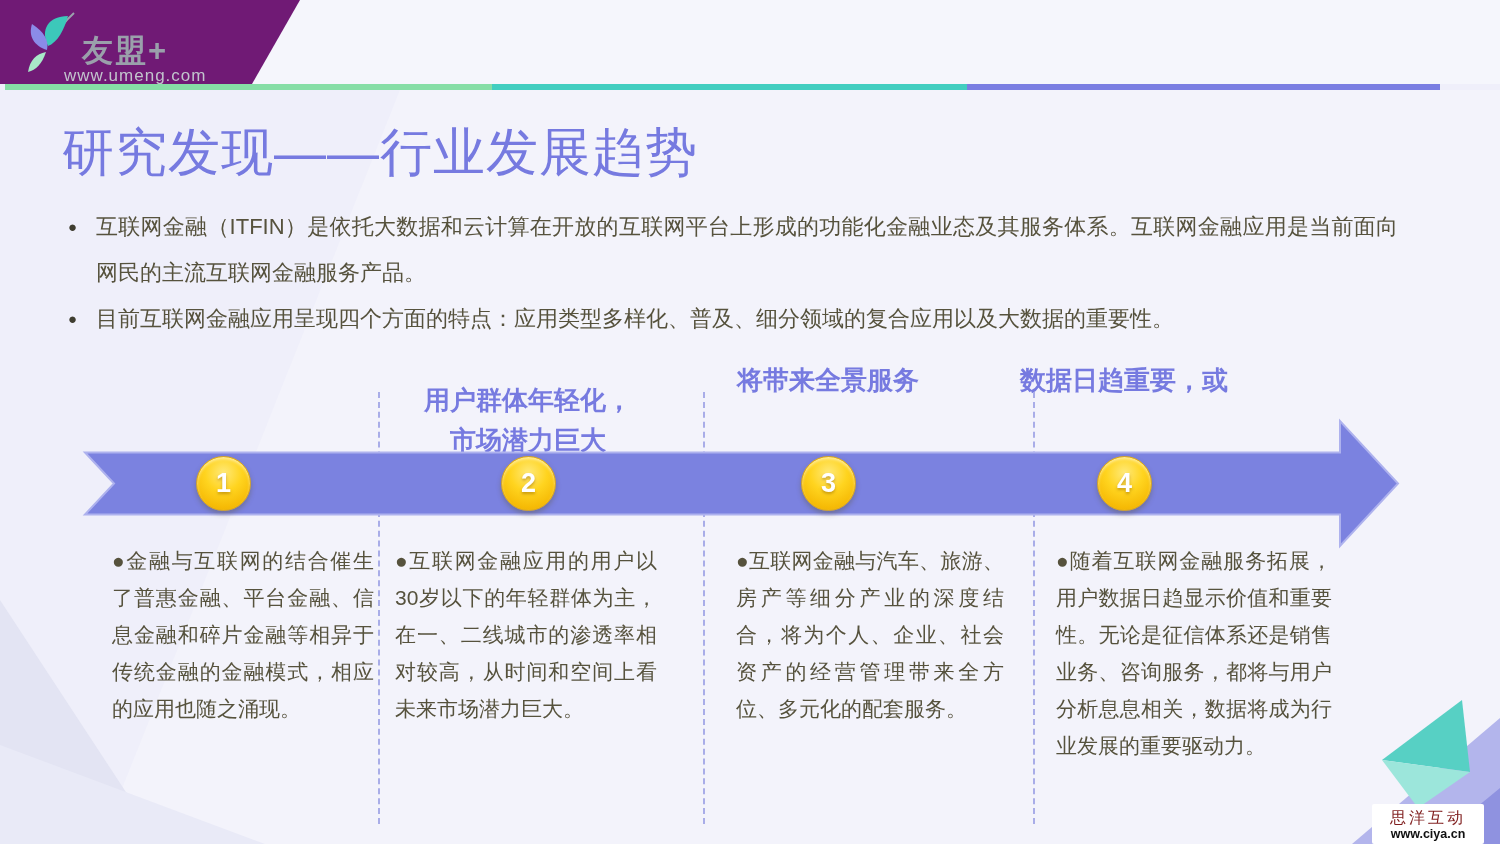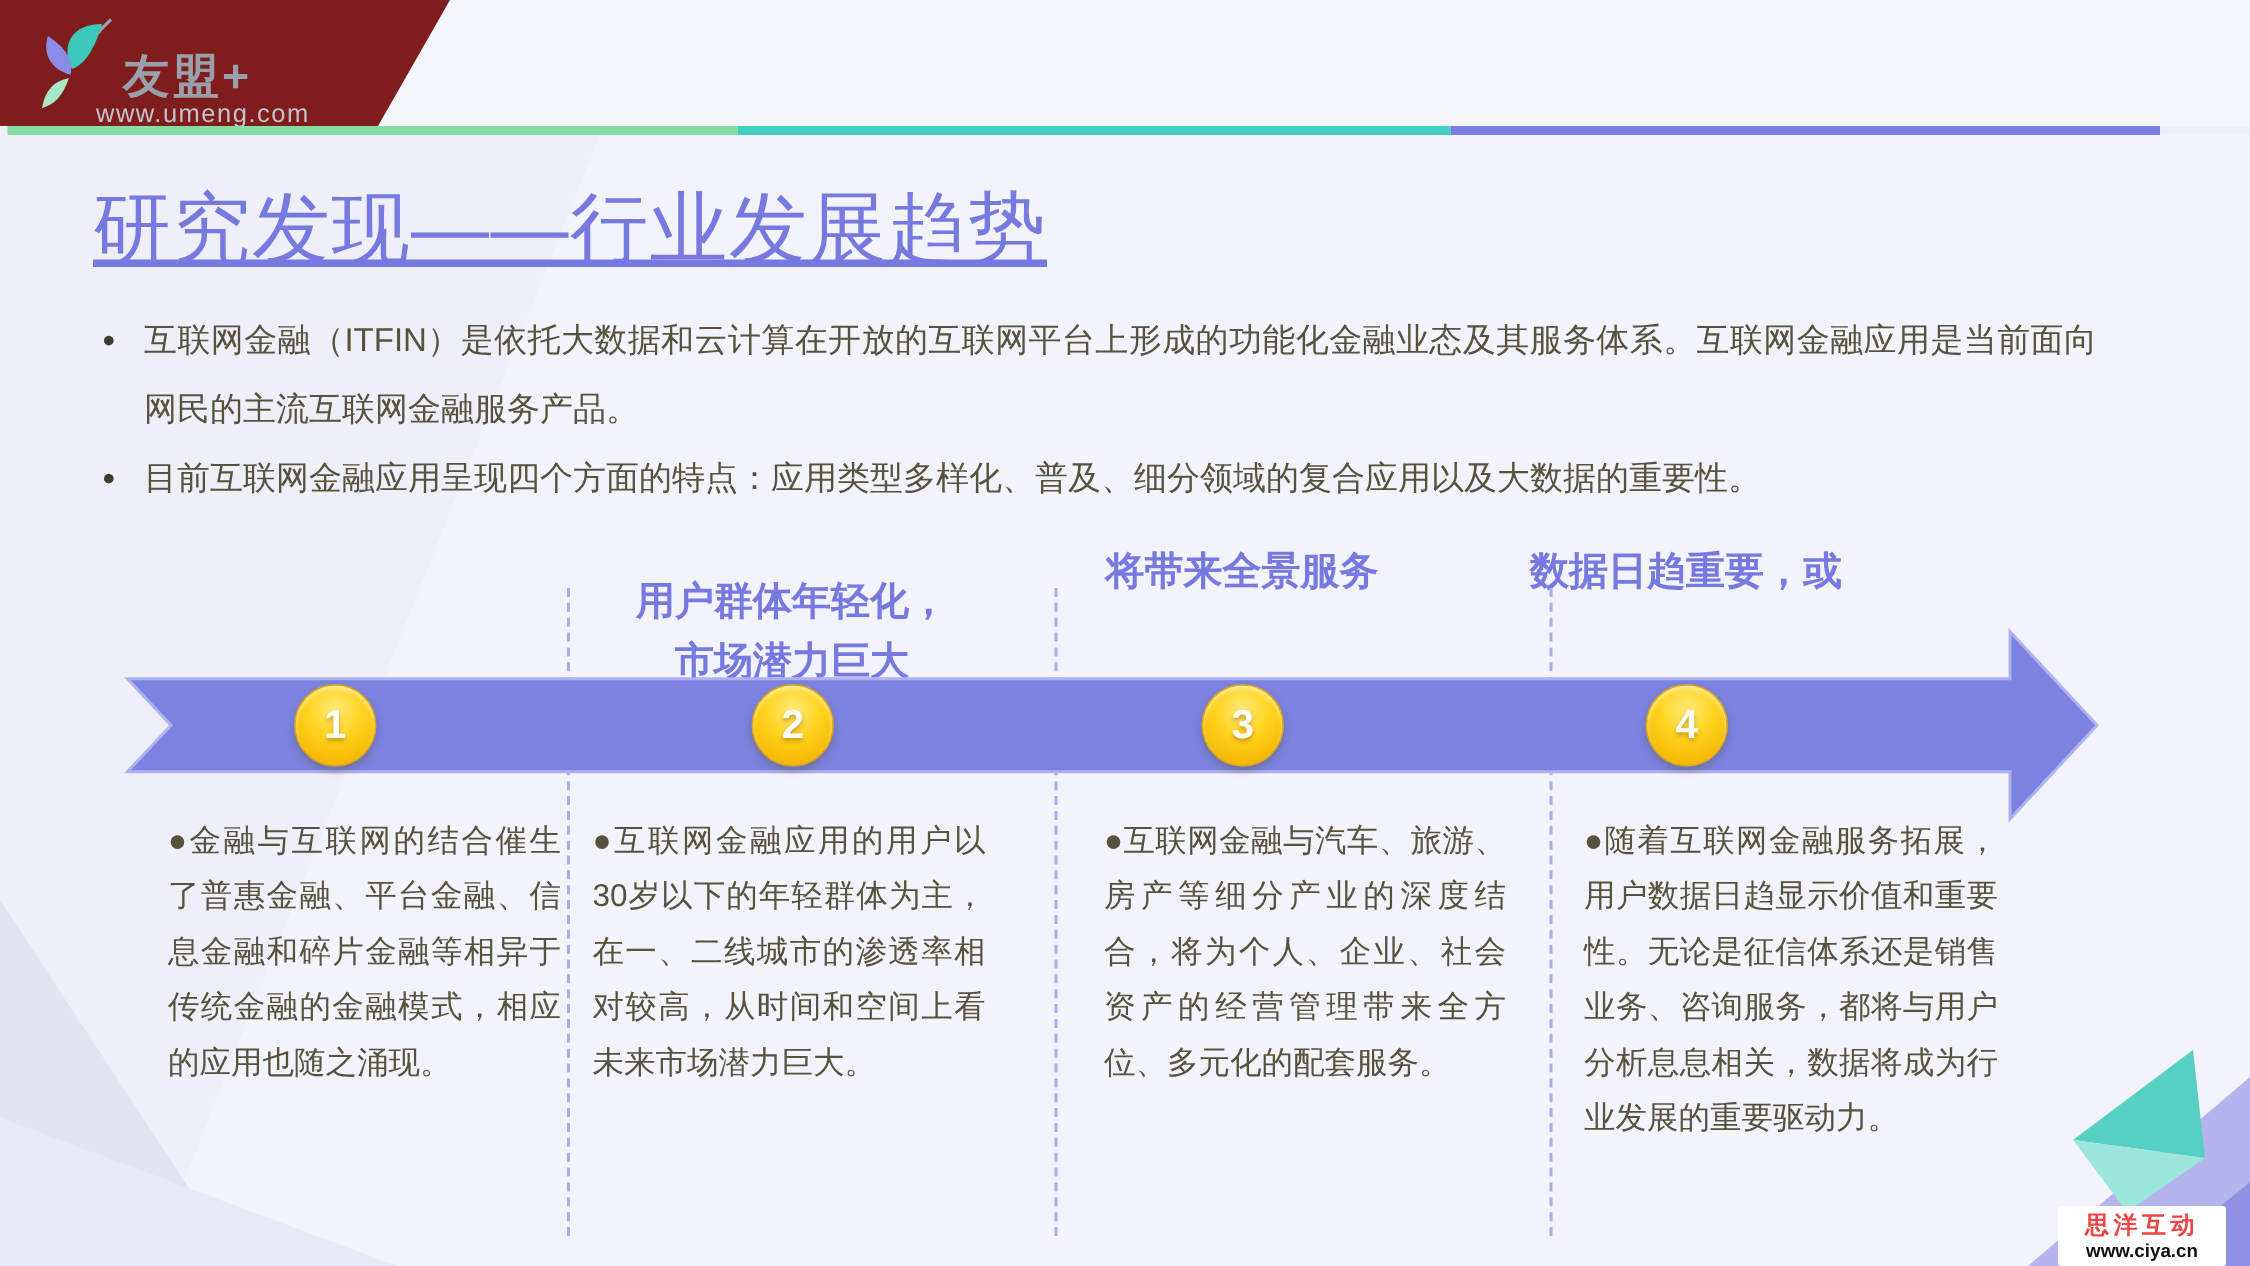--- a/index.html
+++ b/index.html
@@ -6,37 +6,37 @@
   html,body { width:1500px; height:844px; }
   body { font-family:"Liberation Sans","DejaVu Sans",sans-serif; }
 
   .slide{
     position:relative; width:1500px; height:844px;
     background:#efeffa; overflow:hidden;
   }
   .bg-decor{ position:absolute; left:0; top:0; width:1500px; height:844px; pointer-events:none; }
 
   
-  .header{ position:absolute; left:0; top:0; width:1500px; height:84px; background:#7f1d1d; }
+  .header{ position:absolute; left:0; top:0; width:1500px; height:84px; background:#701a75; }
   .header-light{ position:absolute; left:0; top:0; width:1500px; height:84px; }
   .logo-wrap{ position:absolute; left:20px; top:8px; width:330px; height:76px; }
   .logo-icon{ position:absolute; left:0; top:2px; }
   .brand-text{ position:absolute; left:62px; top:22px; font-size:31px; font-weight:600; color:#9aa0ab; letter-spacing:2px; }
   .brand-url{ position:absolute; left:44px; top:58px; font-size:17px; color:#c2c4cd; letter-spacing:1px; }
 
   
   .bar-seg{ position:absolute; top:84px; height:6px; }
   .bar-green{ left:5px; width:487px; background:var(--bar-green,#86dea6); }
   .bar-teal{ left:492px; width:475px; background:var(--bar-teal,#42cec0); }
   .bar-purple{ left:967px; width:473px; background:var(--bar-purple,#7a7ee2); }
 
   
   .page-title{
     position:absolute; left:62px; top:118px;
-    font-size:52px; color:var(--accent,#767ae0); letter-spacing:1px;text-decoration:underline;
+    font-size:52px; color:var(--accent,#767ae0); letter-spacing:1px;
   }
 
   
   .bullets{ position:absolute; left:68px; top:204px; width:1330px; }
   .bullet-row{ display:flex; }
   .bullet-marker{ width:28px; flex:0 0 28px; font-size:15px; line-height:46px; color:#3f3d30; }
   .bullet-text{ flex:1; font-size:22px; line-height:46px; color:var(--body-text,#56523d); text-align:justify; }
 
   
   .step-heading{
@@ -77,21 +77,21 @@
   .sd2{ left:395px;  width:262px; }
   .sd3{ left:736px;  width:268px; }
   .sd4{ left:1056px; width:276px; }
 
   
   .watermark{
     position:absolute; left:1372px; top:804px; width:112px; height:40px;
     background:#ffffff; border-radius:2px;
     display:flex; flex-direction:column; align-items:center; justify-content:center;
   }
-  .watermark-name{ font-size:16px; font-weight:bold; color:#ef4444; letter-spacing:3px; line-height:19px;text-align:right; }
+  .watermark-name{ font-size:16px; font-weight:normal; color:#7f1d1d; letter-spacing:3px; line-height:19px;text-align:right; }
   .watermark-site{ font-size:12.5px; font-weight:bold; color:#111; line-height:14px; }
 </style>
 </head>
 <body>
 
 <div class="slide">
 
   <svg class="bg-decor" viewBox="0 0 1500 844">
     <polygon points="400,90 1500,90 1500,844 100,844" fill="#f3f3fb"></polygon>
     <polygon points="0,600 160,844 0,844" fill="#e3e4f3"></polygon>

